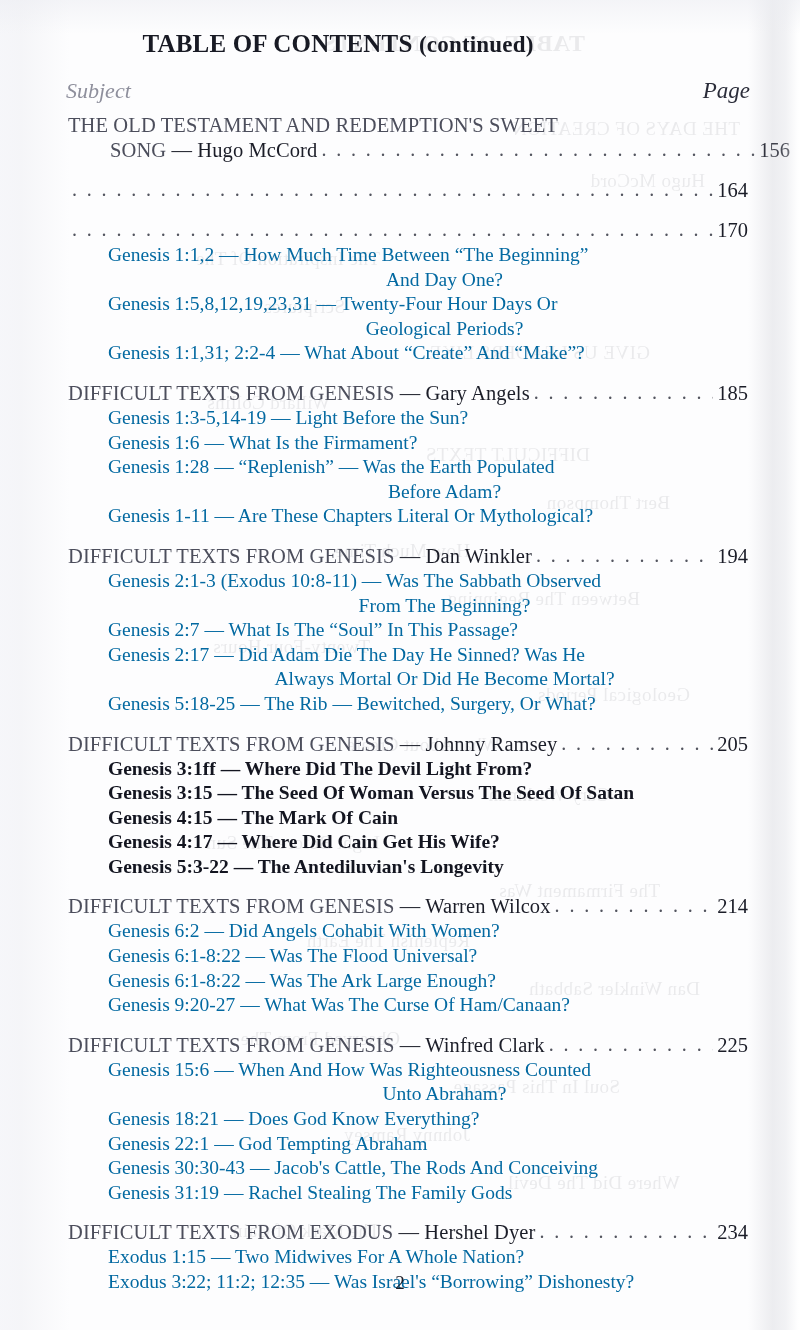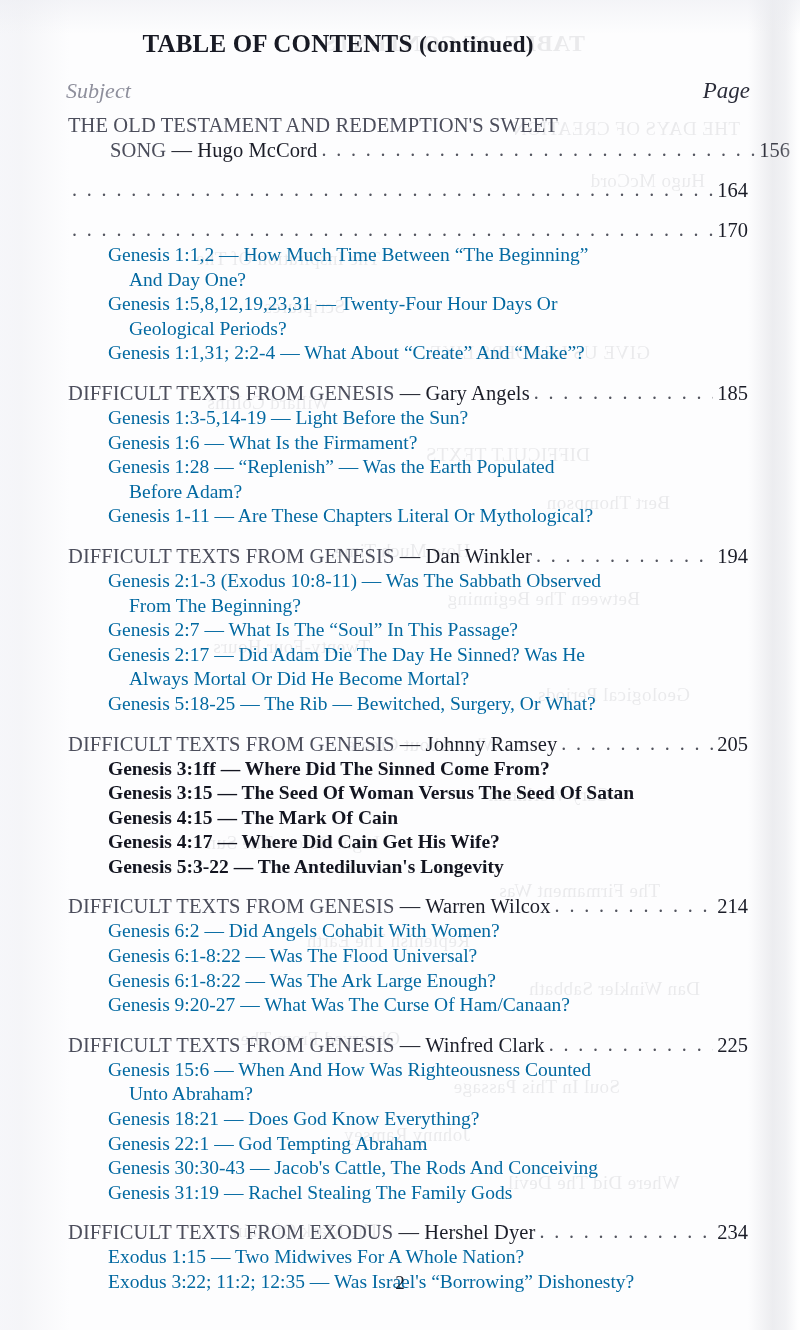--- a/index.html
+++ b/index.html
@@ -167,20 +167,21 @@
     margin-left: 108px;
     margin-right: 40px;
     font-size: 19.5px;
     line-height: 24.6px;
     color: #0369a1;
   }
   .subentry { text-indent: 0; }
   .subentry .cont {
     display: block;
     padding-left: 21px;
+    text-align: center;
   }
   .subentries.emph { font-weight: 600; color: #131520; }
 
   #page-number {
     position: absolute;
     top: 1272px;
     left: 0;
     width: 800px;
     text-align: center;
     font-size: 19px;
@@ -298,21 +299,21 @@
         </div>
         <div class="entry">
           <div class="entry-head">
             <div class="head-row">
               <span class="head-title">DIFFICULT TEXTS FROM GENESIS <span class="byline">— Johnny Ramsey</span></span>
               <span class="leaders">. . . . . . . . . . . . . . . . . . . . . . . . . . . . . . . . . . . . . . . . . . . . . . . . . . . . . . . . . . . . . . . . . . . . . . . . . . . . . . . . . . . . . . . . . .</span>
               <span class="page-no">205</span>
             </div>
           </div>
           <div class="subentries emph">
-            <div class="subentry"><span>Genesis 3:1ff — Where Did The Sinned Come From?</span></div>
+            <div class="subentry"><span>Genesis 3:1ff — Where Did The Devil Light From?</span></div>
             <div class="subentry"><span>Genesis 3:15 — The Seed Of Woman Versus The Seed Of Satan</span></div>
             <div class="subentry"><span>Genesis 4:15 — The Mark Of Cain</span></div>
             <div class="subentry"><span>Genesis 4:17 — Where Did Cain Get His Wife?</span></div>
             <div class="subentry"><span>Genesis 5:3-22 — The Antediluvian's Longevity</span></div>
           </div>
         </div>
         <div class="entry">
           <div class="entry-head">
             <div class="head-row">
               <span class="head-title">DIFFICULT TEXTS FROM GENESIS <span class="byline">— Warren Wilcox</span></span>

